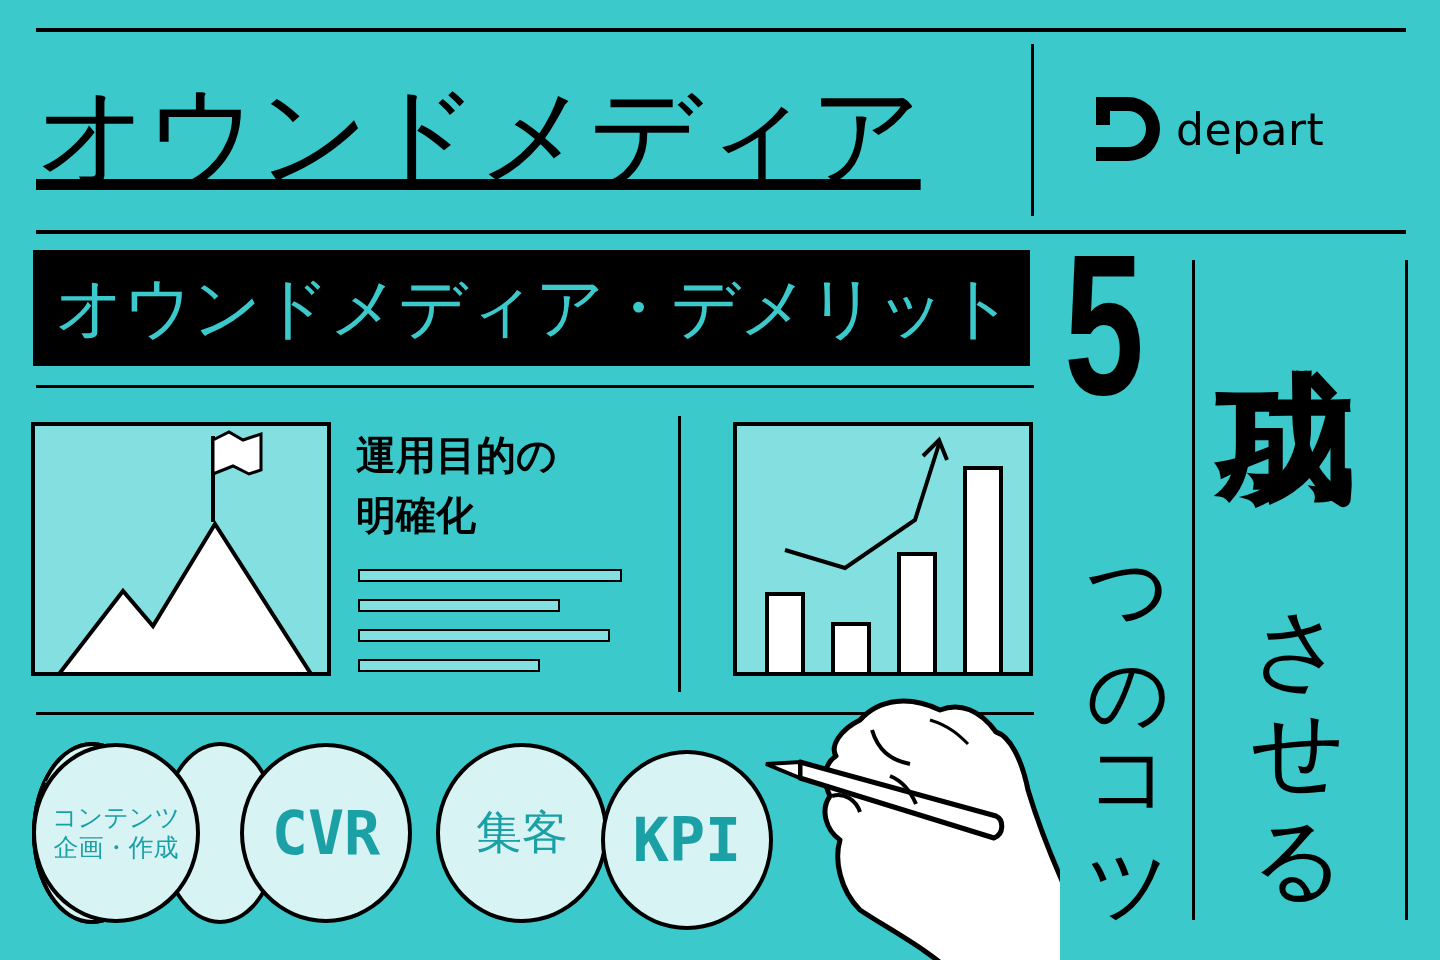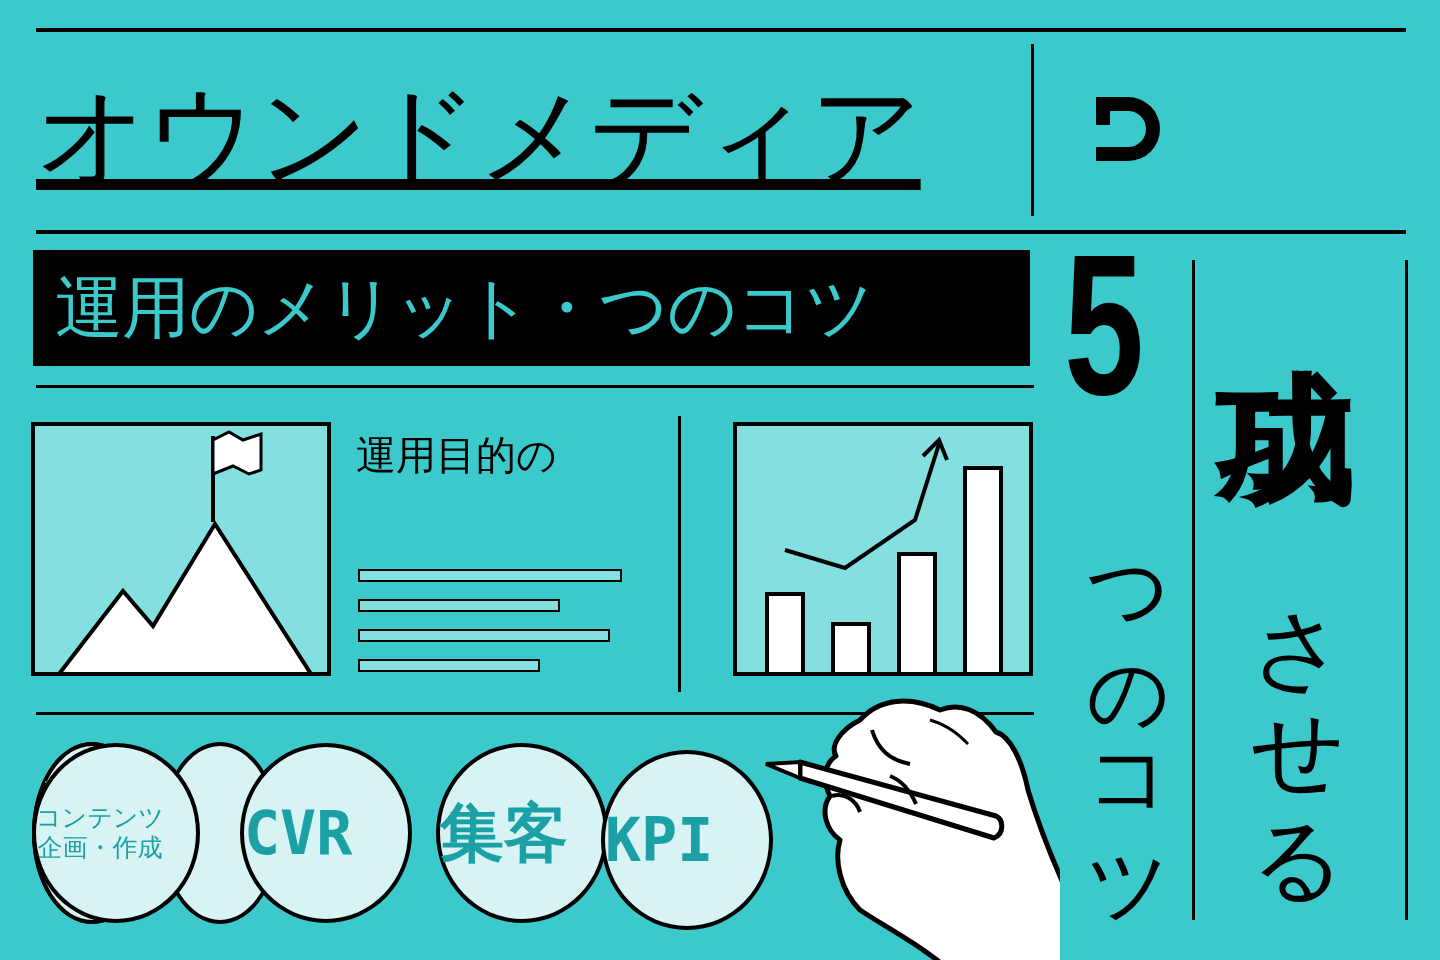--- a/index.html
+++ b/index.html
@@ -20,31 +20,31 @@
       text-decoration: underline;
     }
     .logo { left: 1094px; top: 95px; display: flex; align-items: center; gap: 14px; }
     .logo-word { font-size: 44px; color: #000; font-family: "DejaVu Sans", sans-serif; letter-spacing: 0.5px; }
     .subtitle-box {
       left: 33px; top: 250px; width: 997px; height: 116px; background: #000;
       display: flex; align-items: center; padding-left: 22px; box-sizing: border-box;
     }
     .subtitle-text { color: #3cc9cc; font-size: 68px; white-space: nowrap; letter-spacing: -1px; }
     .card { background: #84dfe1; border: 4px solid #000; box-sizing: border-box; }
-    .card-title { left: 356px; top: 425px; font-size: 40px; line-height: 60px; color: #000; font-weight: normal; }
+    .card-title { left: 356px; top: 425px; font-size: 40px; line-height: 60px; color: #000; font-weight: bold; }
     .bar-line { position: absolute; height: 13px; background: #84dfe1; border: 2px solid #000; box-sizing: border-box; }
     .circle {
       position: absolute; border-radius: 50%; background: #d8f3f4; border: 4px solid #000;
-      box-sizing: border-box; display: flex; align-items: center; 
+      box-sizing: border-box; display: flex; align-items: center; justify-content: center;
       text-align: center; color: #1ba0a6;
     }
     .circle span { display: block; }
     .c-small { font-size: 25px; line-height: 30px; }
     .c-mono { font-family: "DejaVu Sans Mono", monospace; font-size: 60px; font-weight: bold; }
-    .c-kanji { font-size: 64px; font-weight: bold; }
+    .c-kanji { font-size: 46px; font-weight: normal; }
     .vert {
       position: absolute; writing-mode: vertical-rl; text-orientation: upright; color: #000;
       white-space: nowrap;
     }
     .five { left: 1064px; top: 270px; font-size: 200px; font-weight: bold; line-height: 110px; writing-mode: horizontal-tb; font-family: "Liberation Sans", sans-serif; transform: scaleX(0.72); transform-origin: left top; }
     .kotsu { left: 1088px; top: 520px; font-size: 82px; line-height: 82px; }
     .seikou { left: 1212px; top: 255px; font-size: 140px; line-height: 150px; font-weight: bold; }
     .saseru { left: 1250px; top: 548px; font-size: 92px; line-height: 96px; }
   </style>
 </head>
@@ -53,38 +53,40 @@
 <div class="hline" style="left:36px; top:28px; width:1370px;"></div>
 <div class="hline" style="left:36px; top:230px; width:1370px;"></div>
 <div class="vline" style="left:1031px; top:44px; height:172px; width:3px;"></div>
 
 <div class="abs title-main">オウンドメディア</div>
 
 <div class="abs logo">
   <svg width="68" height="68" viewBox="0 0 68 68">
     <path d="M2 2 H34 A32 32 0 0 1 34 66 H2 V52 H34 A18 18 0 0 0 34 16 H16 V30 H2 Z" fill="#000"></path>
   </svg>
+  <span class="logo-word">depart</span>
 </div>
 
 <div class="abs subtitle-box">
-  <span class="subtitle-text">運用のメリット・つのコツ</span>
+  <span class="subtitle-text">オウンドメディア・デメリット</span>
 </div>
 
 <div class="hline" style="left:36px; top:385px; width:998px; height:3px;"></div>
 
 <div class="abs card" style="left:31px; top:422px; width:300px; height:254px;">
   <svg width="292" height="246" viewBox="0 0 292 246" style="position:absolute; left:0; top:0;">
     <polygon points="24,248 88,165 118,200 180,98 276,248" fill="#fff" stroke="#000" stroke-width="4" stroke-linejoin="miter"></polygon>
     <line x1="178" y1="96" x2="178" y2="10" stroke="#000" stroke-width="4"></line>
     <path d="M178 14 L194 6 L208 14 L226 8 L226 44 L214 48 L198 40 L178 48 Z" fill="#fff" stroke="#000" stroke-width="3" stroke-linejoin="miter"></path>
   </svg>
 </div>
 
 <div class="abs card-title">
   <div>運用目的の</div>
+  <div>明確化</div>
 </div>
 
 <div class="bar-line" style="left:358px; top:569px; width:264px;"></div>
 <div class="bar-line" style="left:358px; top:599px; width:202px;"></div>
 <div class="bar-line" style="left:358px; top:629px; width:252px;"></div>
 <div class="bar-line" style="left:358px; top:659px; width:182px;"></div>
 
 <div class="vline" style="left:678px; top:416px; height:276px; width:3px;"></div>
 
 <div class="abs card" style="left:733px; top:422px; width:300px; height:254px;">

